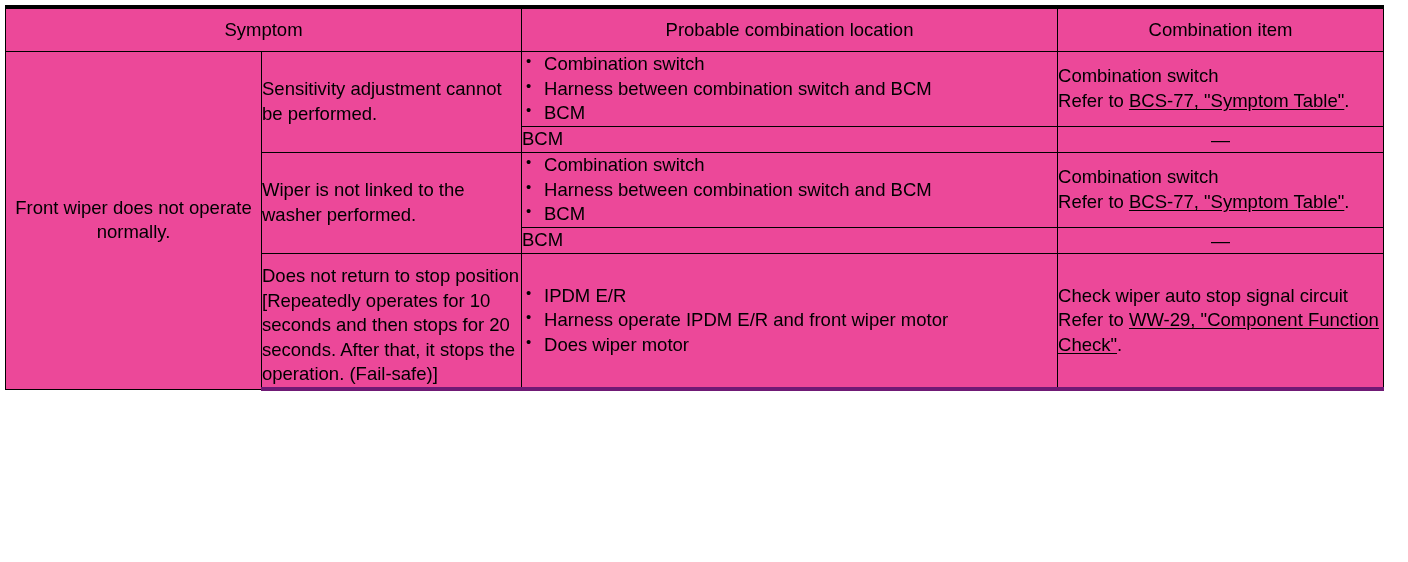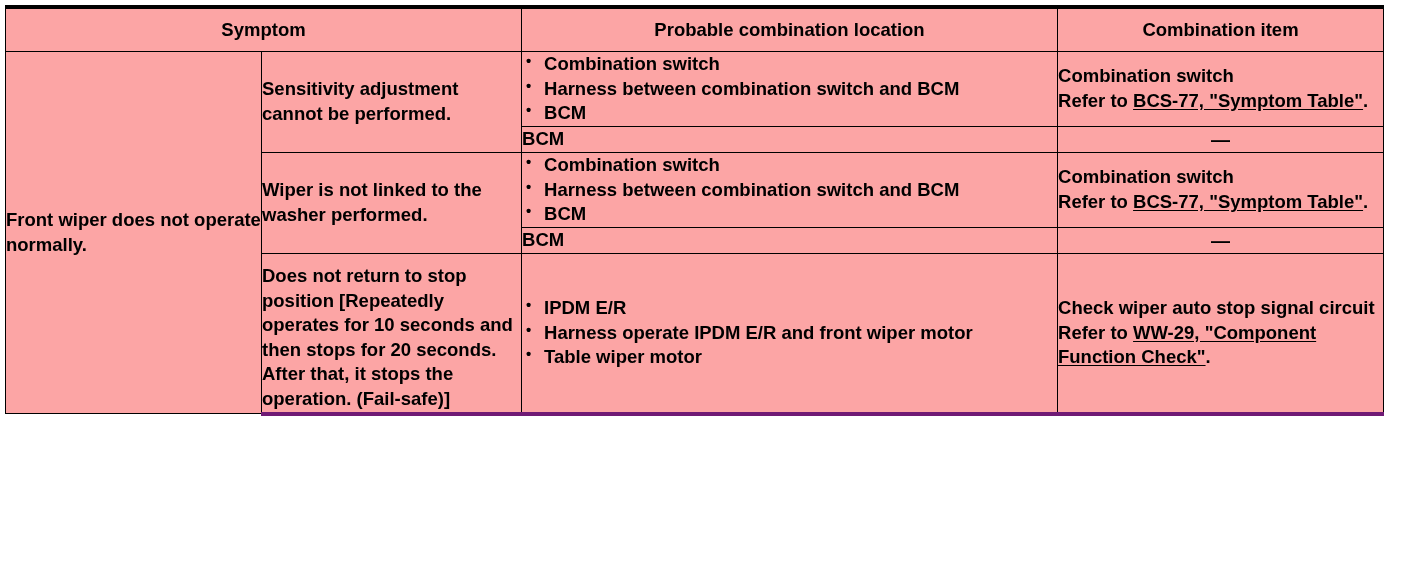--- a/index.html
+++ b/index.html
@@ -31,40 +31,41 @@
     table-layout: fixed;
     font-size: 18.5px;
     line-height: 1.33;
   }
 
   table.symptom-table td,
   table.symptom-table th {
     border: 1px solid #000000;
     padding: 0;
     vertical-align: middle;
-    font-weight: bold;
-    background: #fca5a5;
+    font-weight: normal;
+    background: #ec4899;
   }
 
   
   table.symptom-table thead tr th {
     border-top: 4px solid #000000;
     height: 42px;
     text-align: center;
   }
   table.symptom-table tbody tr.last-row > td {
     border-bottom: 4px solid #701a75;
   }
 
   .col-sym   { width: 256px; }
   .col-sub   { width: 260px; }
   .col-loc   { width: 536px; }
   .col-insp  { width: 326px; }
 
   .sym-cell {
+    text-align: center;
     padding: 0 14px;
   }
 
   .sub-cell {
     padding: 6px 12px 6px 14px;
     vertical-align: middle;
   }
   .sub-cell.top-align {
     vertical-align: top;
     padding-top: 10px;
@@ -199,21 +200,21 @@
 
       <tr class="last-row">
         <td class="sub-cell top-align">
           <span>Does not return to stop position [Repeatedly operates for 10 seconds and then stops for 20 seconds. After that, it stops the operation. (Fail-safe)]</span>
         </td>
 
         <td class="loc-cell">
           <ul class="bullets">
             <li>IPDM E/R</li>
             <li>Harness operate IPDM E/R and front wiper motor</li>
-            <li>Table wiper motor</li>
+            <li>Does wiper motor</li>
           </ul>
         </td>
 
         <td class="insp-cell">
           <div>Check wiper auto stop signal circuit</div>
           <div>
             <span>Refer to </span><a class="lnk" href="#">WW-29, "Component Function Check"</a><span>.</span>
           </div>
         </td>
       </tr>

